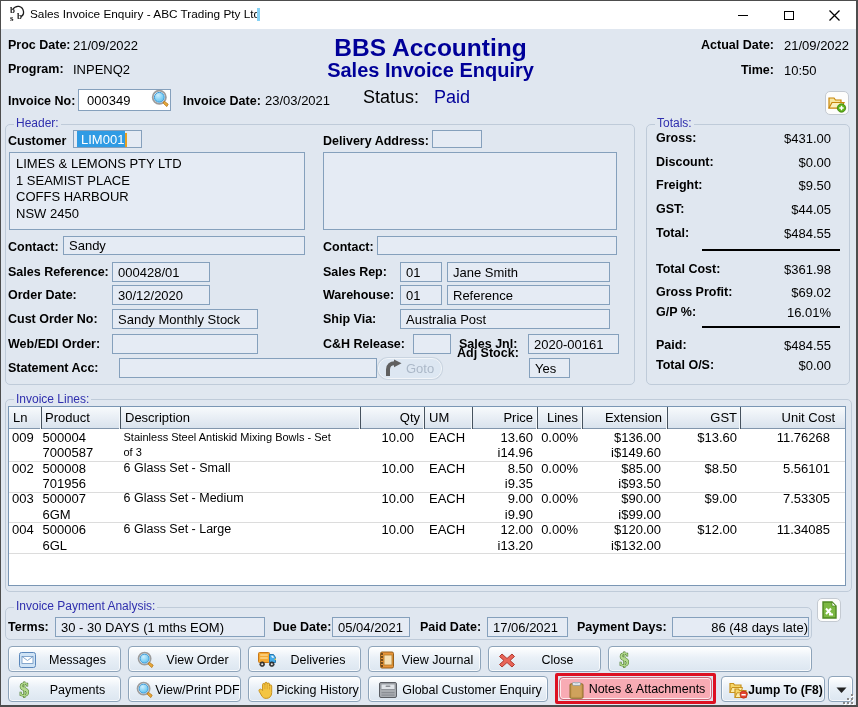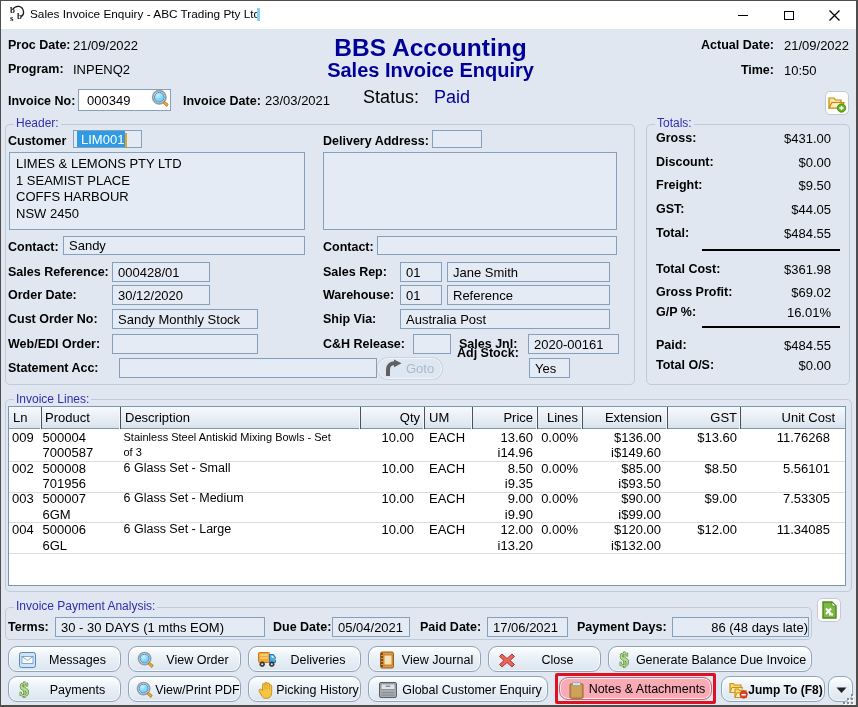--- a/index.html
+++ b/index.html
@@ -10,21 +10,21 @@
   background:#e0e7f0;
   overflow:hidden;
 }
 .abs { position:absolute; }
 .lbl { position:absolute; font-size:12.5px; font-weight:bold; color:#000; white-space:nowrap; }
 .val { position:absolute; font-size:13px; color:#000; white-space:nowrap; }
 .box { position:absolute; border:1px solid #85a0bc; background:#e5ebf4; font-size:13px; color:#000; padding:2px 0 0 5px; white-space:nowrap; overflow:hidden; }
 .grp { position:absolute; border:1px solid #bfcbd9; border-radius:5px; }
 .grplbl { position:absolute; font-size:12px; color:#2f2fae; background:#e0e7f0; padding:0 2px; white-space:nowrap; }
 .titlebar { position:absolute; left:1px; top:1px; width:855px; height:28px; background:#fff; }
-.btn { position:absolute; height:26px; border:1px solid #8ea4ba; border-radius:9px; background:linear-gradient(#ffffff,#e9f0f7 45%,#dce6f0); font-size:12.5px; color:#000; box-shadow:inset 0 0 0 1px rgba(255,255,255,.75); }
+.btn { position:absolute; height:26px; border:1px solid #8ea4ba; border-radius:4px; background:linear-gradient(#ffffff,#e9f0f7 45%,#dce6f0); font-size:12.5px; color:#000; box-shadow:inset 0 0 0 1px rgba(255,255,255,.75); }
 .btn .t { position:absolute; top:6px; right:0; text-align:center; }
 .cell { position:absolute; font-size:13px; color:#000; white-space:nowrap; line-height:15.5px; }
 </style>
 </head>
 <body>
 
 <div class="abs" style="left:0;top:0;width:858px;height:1px;background:#4d4d4d;"></div>
 <div class="abs" style="left:0;top:0;width:1px;height:707px;background:#4d4d4d;"></div>
 <div class="abs" style="left:856px;top:0;width:2px;height:707px;background:#4d4d4d;"></div>
 <div class="abs" style="left:0;top:705px;width:858px;height:2px;background:#4d4d4d;"></div>
@@ -310,21 +310,20 @@
 <div class="btn" style="left:488px;top:646px;width:113px;">
   <svg class="abs" style="left:9px;top:5px;" width="18" height="17" viewBox="0 0 18 17">
       <path d="M4,2 L9,6.5 L14,2 L16.5,4.5 L12,8.5 L16.5,12.5 L14,15 L9,10.5 L4,15 L1.5,12.5 L6,8.5 L1.5,4.5 Z" fill="#e86458" stroke="#b03a30" stroke-width="1" stroke-linejoin="round"></path>
     </svg>
   <div class="t" style="left:26px;">Close</div>
 </div>
 <div class="btn" style="left:608px;top:646px;width:204px;">
   <svg class="abs" style="left:10px;top:4px;" width="13" height="19" viewBox="0 0 13 19">
       <text x="0.5" y="15" font-family="Liberation Serif" font-weight="bold" font-size="19" fill="#b4da8e" stroke="#4a7a2a" stroke-width="1.1" paint-order="stroke">$</text>
     </svg>
-  <div class="t" style="left:22px;">Generate Balance Due Invoice</div>
 </div>
 
 <div class="btn" style="left:8px;top:676px;width:113px;">
   <svg class="abs" style="left:10px;top:4px;" width="13" height="19" viewBox="0 0 13 19">
       <text x="0.5" y="15" font-family="Liberation Serif" font-weight="bold" font-size="19" fill="#b4da8e" stroke="#4a7a2a" stroke-width="1.1" paint-order="stroke">$</text>
     </svg>
   <div class="t" style="left:26px;">Payments</div>
 </div>
 <div class="btn" style="left:128px;top:676px;width:113px;">
   <svg class="abs" style="left:7px;top:4px;" width="19" height="19" viewBox="0 0 19 19">

